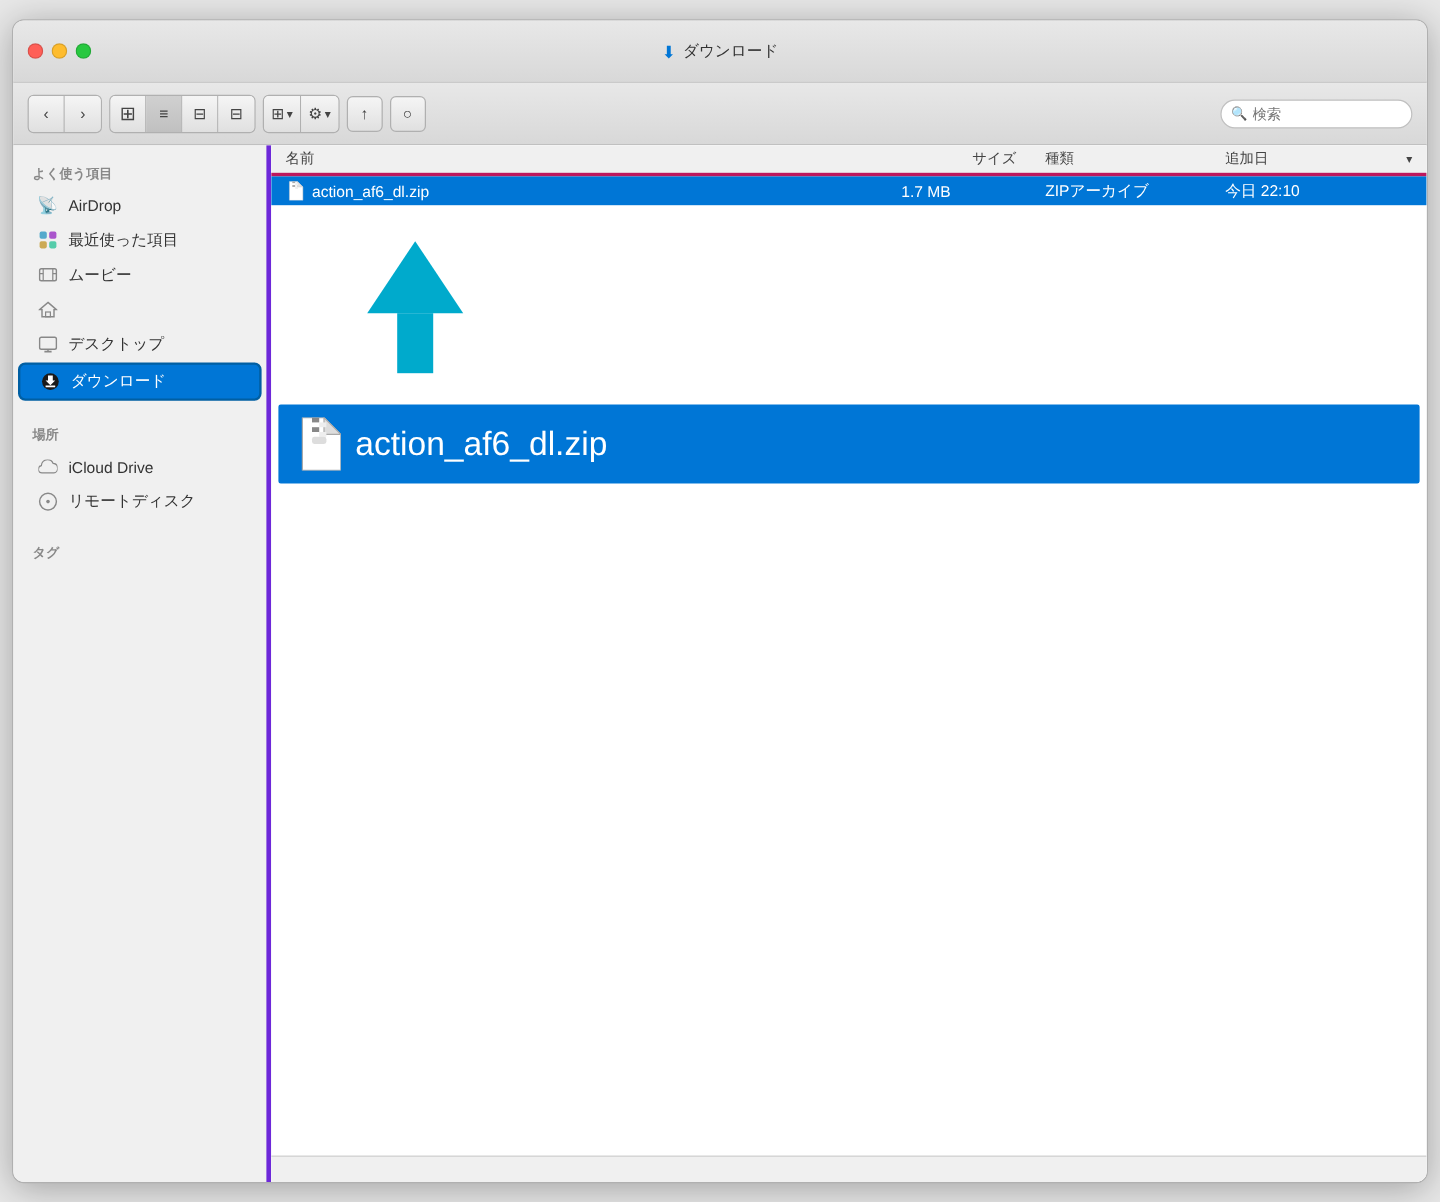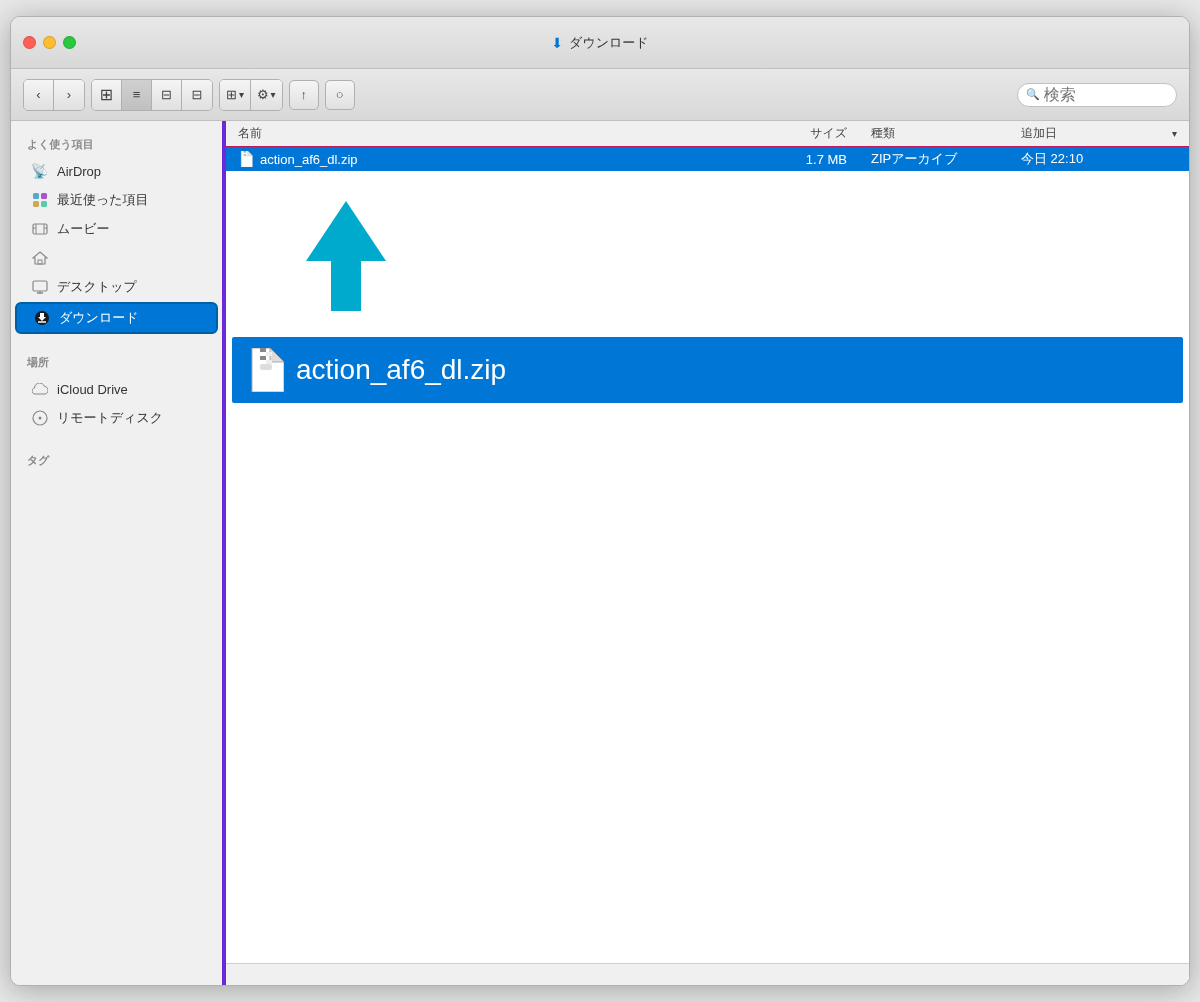--- a/index.html
+++ b/index.html
@@ -124,21 +124,21 @@
       border-radius: 12px;
       display: flex;
       align-items: center;
       padding: 0 8px;
       gap: 4px;
     }
 
     .search-box input {
       border: none;
       outline: none;
-      font-size: 16px;
+      font-size: 12px;
       color: #333;
       background: transparent;
       width: 100%;
     }
 
     
     .main {
       display: flex;
       flex: 1;
       overflow: hidden;
@@ -198,21 +198,21 @@
       overflow: hidden;
       background: white;
     }
 
     
     .col-header {
       display: flex;
       align-items: center;
       height: 26px;
       background: #f0f0f0;
-      border-bottom: 1px solid #be185d;
+      border-bottom: 3px solid #be185d;
       font-size: 12px;
       color: #444;
       flex-shrink: 0;
     }
 
     .col-name {
       flex: 1;
       padding: 0 12px;
       font-weight: 500;
     }
@@ -256,21 +256,20 @@
       flex: 1;
       display: flex;
       align-items: center;
       gap: 6px;
       padding: 0 12px;
     }
 
     .file-size-cell {
       width: 120px;
       padding: 0 12px;
-      text-align: right;
     }
 
     .file-type-cell {
       width: 150px;
       padding: 0 12px;
     }
 
     .file-date-cell {
       width: 180px;
       padding: 0 12px;

